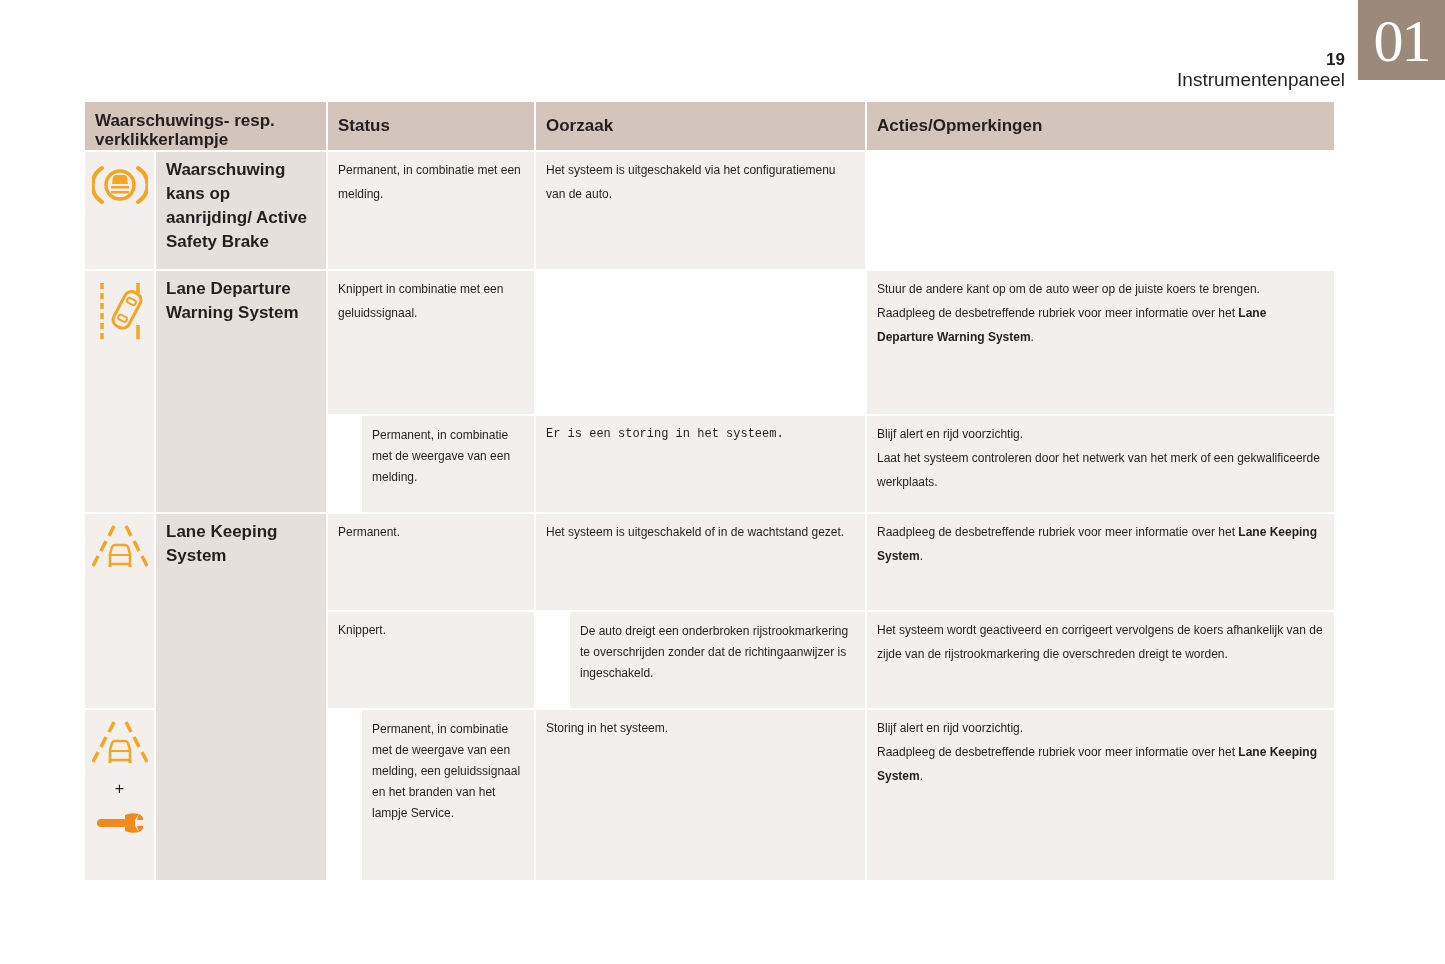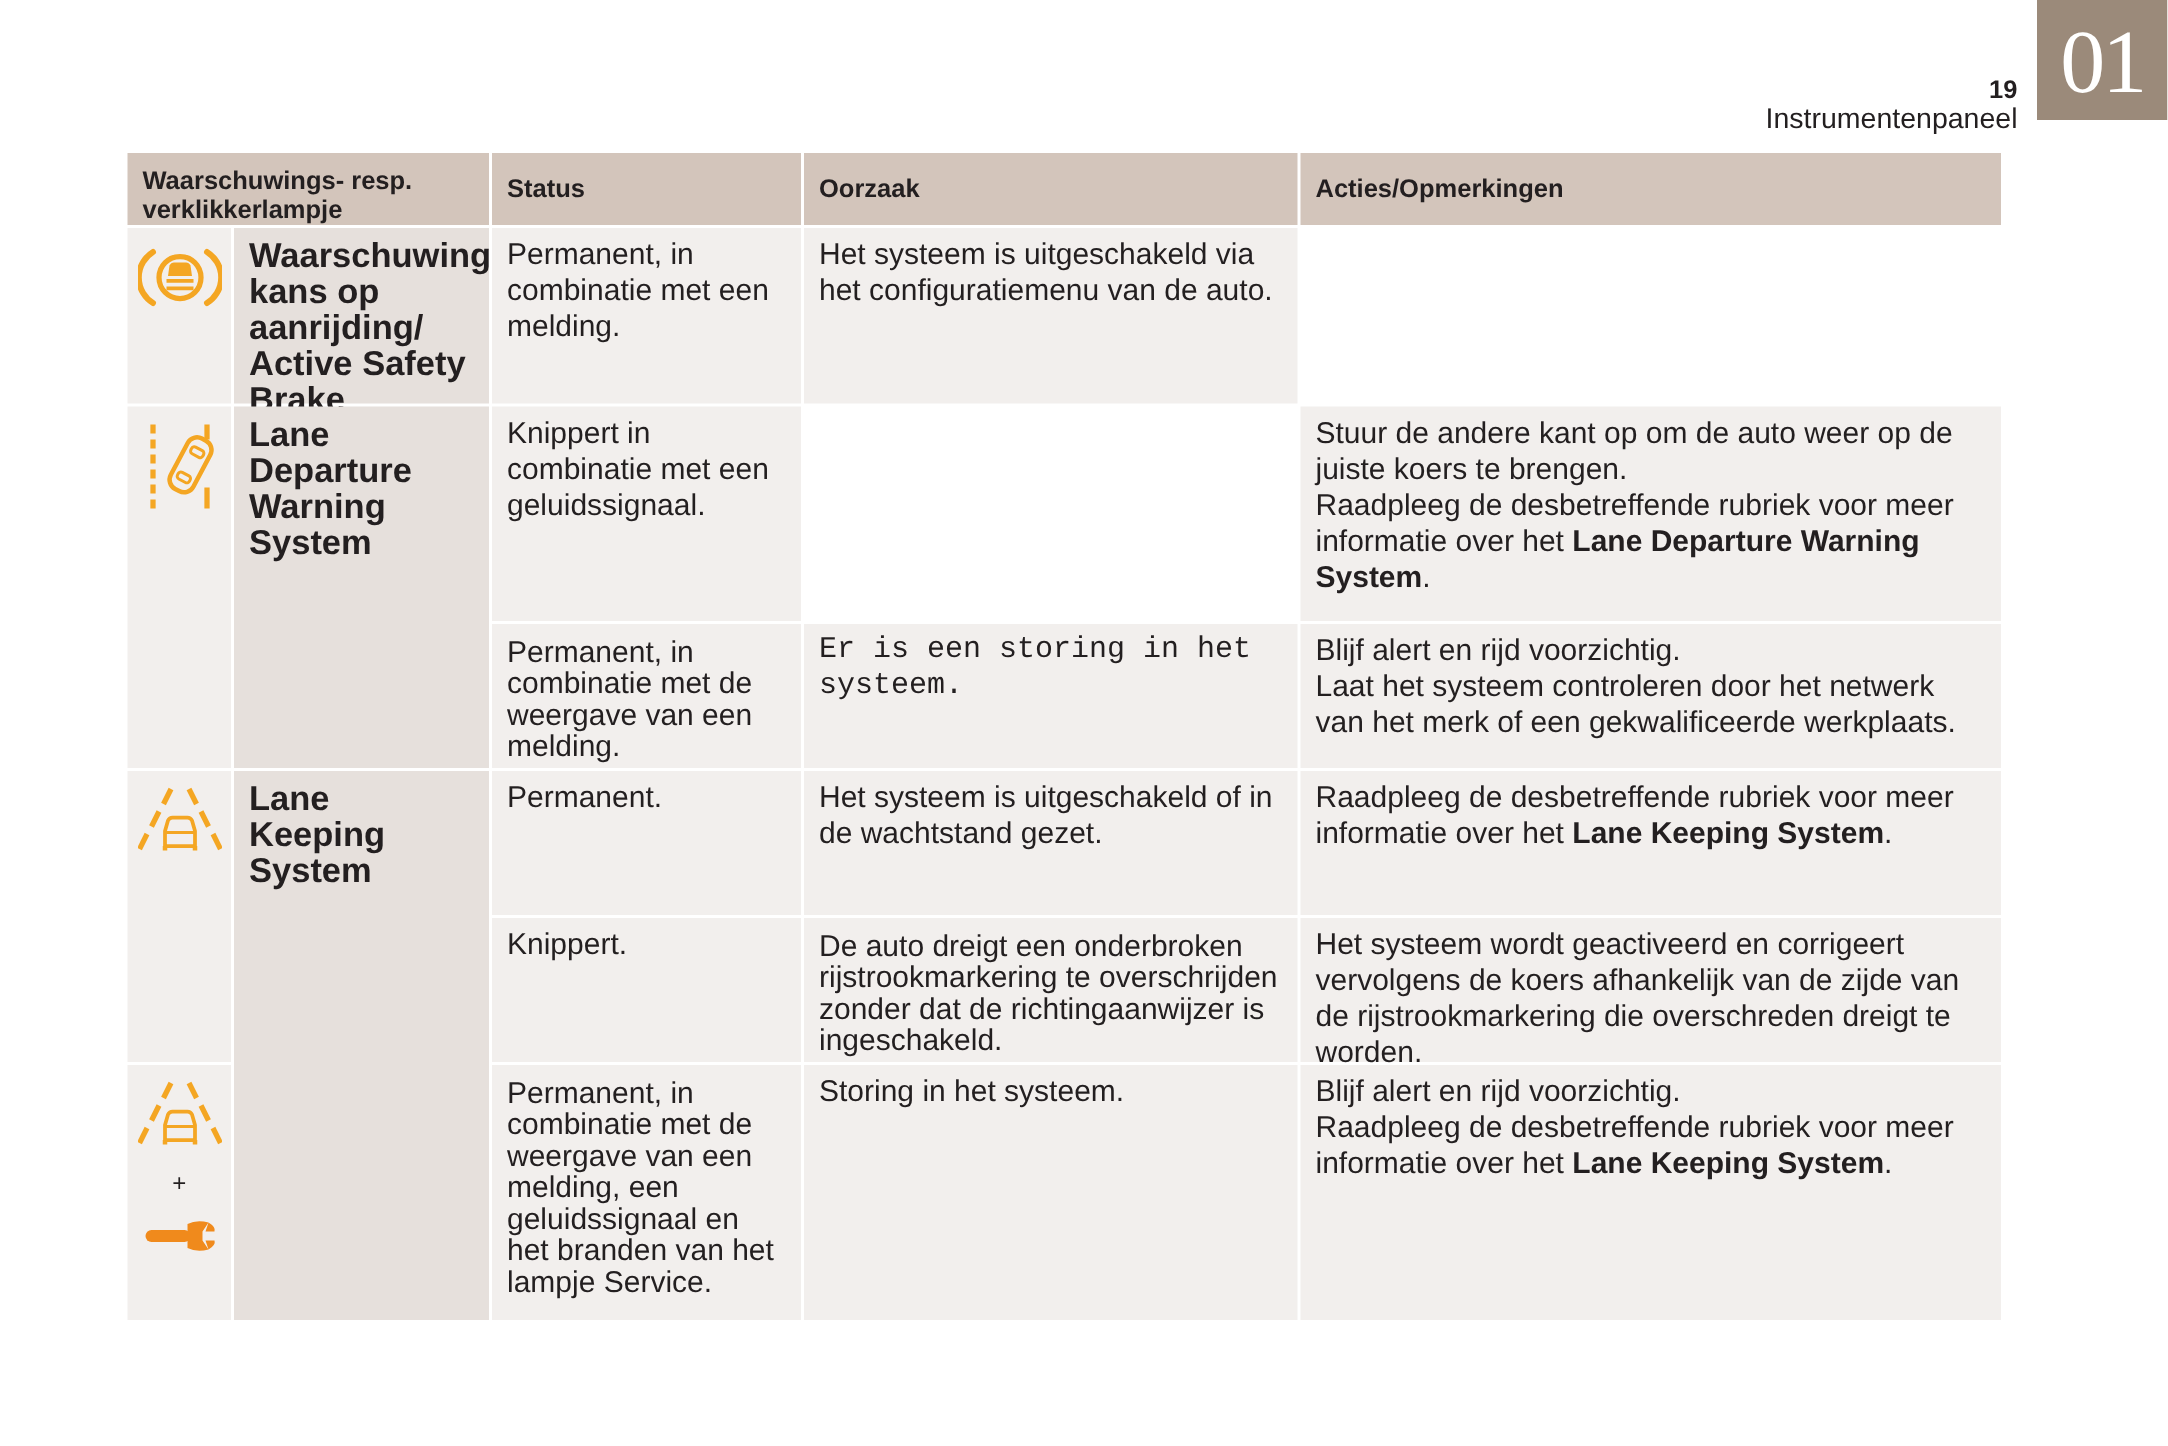--- a/index.html
+++ b/index.html
@@ -21,26 +21,26 @@
     }
 
     .grid {
       position: absolute; left: 85px; top: 102px;
       display: grid;
       grid-template-columns: 69px 170px 206px 329px 467px;
       grid-template-rows: 48px 117px 143px 96px 96px 96px 170px;
       column-gap: 2px; row-gap: 2px;
       background: #ffffff;
     }
-    .cell { background: #f2efed; font-size: 20px; line-height: 24px; padding: 6px 10px 0 10px; color: #231f20; }
+    .cell { background: #f2efed; font-size: 12px; line-height: 24px; padding: 6px 10px 0 10px; color: #231f20; }
     .hdr { background: #d3c5bb; font-weight: bold; font-size: 17px; padding: 0 10px; display: flex; align-items: center; }
     .hdr.two-line { line-height: 19px; padding-top: 7px; }
-    .name-cell { background: #e6e0dc; font-weight: bold; padding: 6px 10px 0 10px; font-size: 23px; line-height: 24px; }
+    .name-cell { background: #e6e0dc; font-weight: bold; padding: 6px 10px 0 10px; font-size: 17px; line-height: 24px; }
     .icon-cell { background: #f2efed; display: flex; flex-direction: column; align-items: center; padding-top: 10px; }
-    .tight { line-height: 21px; padding-top: 9px; }
+    .tight { line-height: 21px; padding-top: 9px; margin-left: 34px; }
     .b { font-weight: bold; }
     .plus { font-size: 16px; margin: 10px 0 14px 0; color: #231f20; }
   </style>
 </head>
 <body>
 
 <div class="chapter-tab">01</div>
 <div class="page-number">19</div>
 <div class="section-title">Instrumentenpaneel</div>
 

